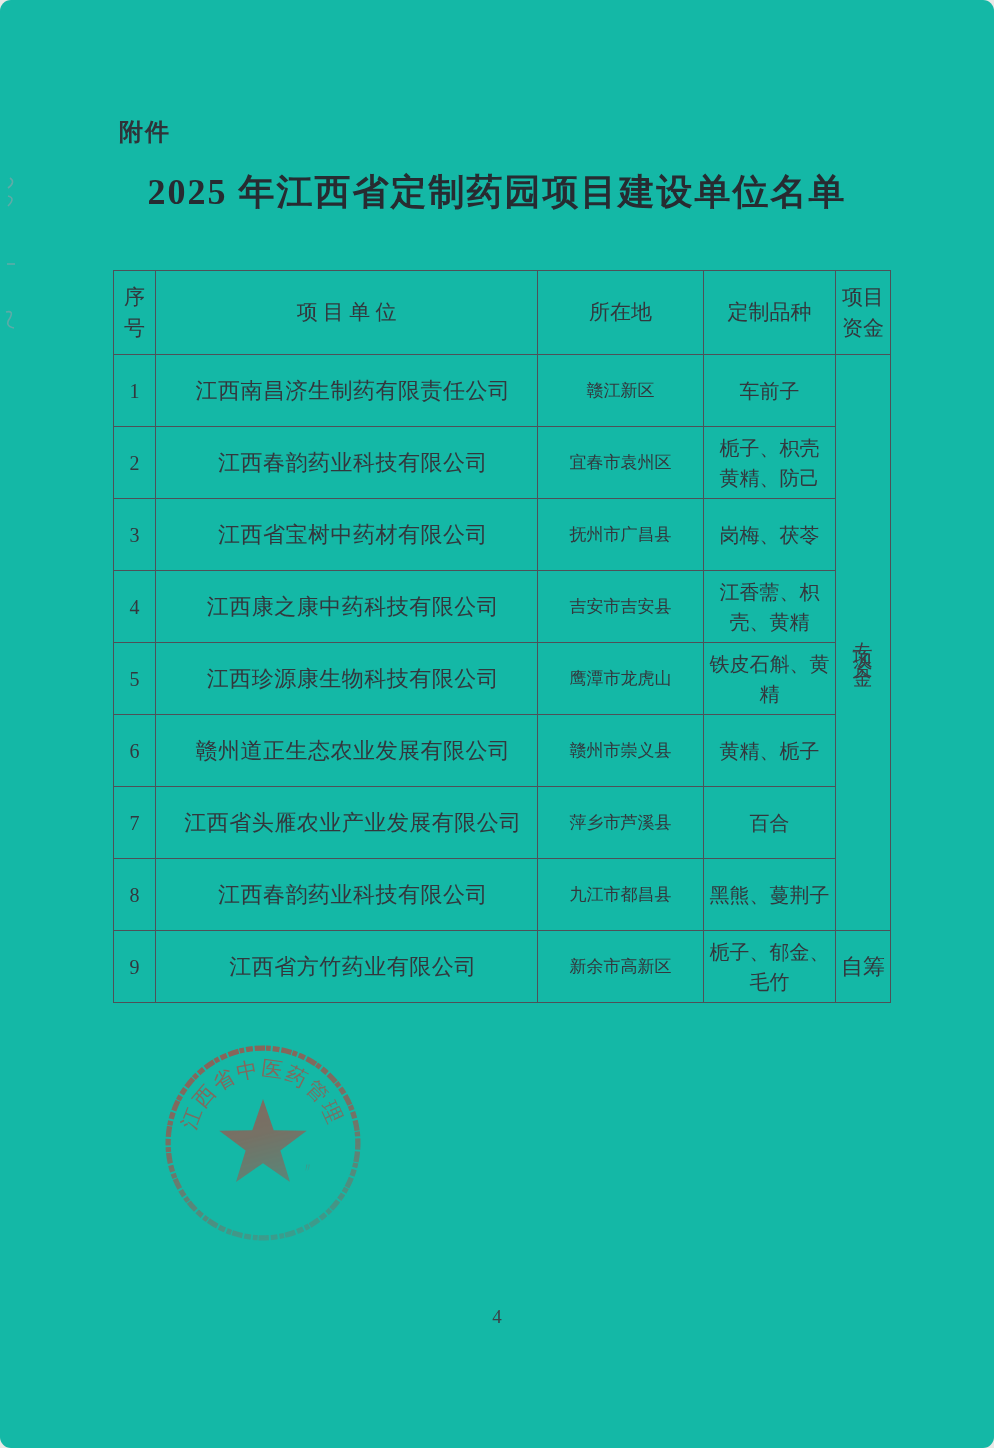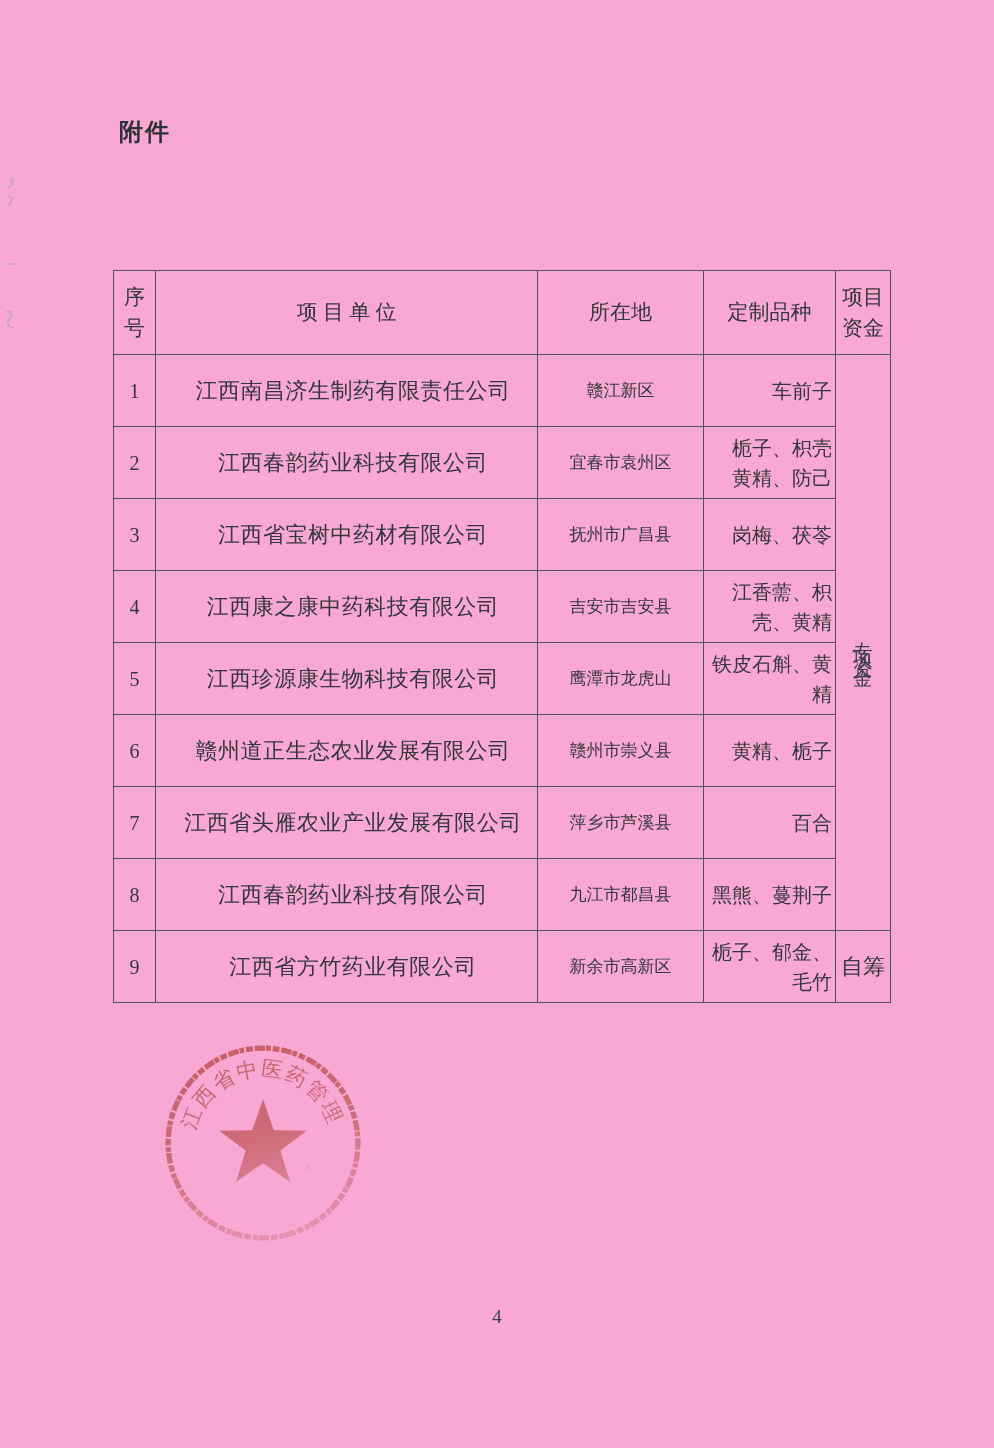--- a/index.html
+++ b/index.html
@@ -1,24 +1,25 @@
 <!DOCTYPE html>
 <html><head>
 <meta charset="utf-8">
 <style>
   * { margin:0; padding:0; box-sizing:border-box; }
   html,body { background:#e9e9e7; }
   .page {
     position:relative;
     width:994px; height:1448px;
     margin:0 auto;
-    background:#f9a8d4;
+    background:#14b8a6;
     font-family:"Liberation Serif","DejaVu Serif",serif;
     color:#33373d;
     overflow:hidden;
+    border-radius:11px;
   }
   .attachment-label {
     position:absolute; left:119px; top:116px;
     font-family:"Liberation Sans","DejaVu Sans",sans-serif;
     font-weight:700; font-size:24px; color:#2f3339;
     letter-spacing:2px;
   }
   .doc-title {
     position:absolute; left:0; right:0; top:168px;
     text-align:center;
@@ -35,21 +36,21 @@
     text-align:center; vertical-align:middle;
     font-size:20px; color:#33373d;
     line-height:1.5;
     overflow:hidden;
   }
   .main-table thead td { height:84px; font-size:21px; white-space:pre-line; line-height:1.45; }
   .main-table tbody td { height:72px; }
   td.col-seq  { font-size:20px; }
   td.cell-unit { text-align:center; padding-left:13px; font-size:22px; letter-spacing:0.5px; }
   td.cell-location { font-size:17px; }
-  td.cell-variety { font-size:20px; white-space:pre-line; line-height:1.5; padding:2px 3px;text-align:right; }
+  td.cell-variety { font-size:20px; white-space:pre-line; line-height:1.5; padding:2px 3px; }
   td.cell-funding-merged { border-bottom:1.6px solid #4d5158; }
   .vertical-text {
     writing-mode:vertical-lr; text-orientation:upright;
     margin:0 auto; letter-spacing:9px; font-size:20px; color:#3a3e44;
   }
   td.cell-funding-self { font-size:22px; }
   .seal {
     position:absolute; left:148px; top:1028px;
     width:230px; height:230px;
     pointer-events:none;
@@ -60,20 +61,21 @@
   }
   .scan-artifacts { position:absolute; left:0; top:160px; width:40px; height:200px; }
 </style>
 </head>
 <body>
 
 <div class="page">
 
   <div class="attachment-label">附件</div>
 
+  <div class="doc-title">2025 年江西省定制药园项目建设单位名单</div>
 
   <table class="main-table">
     <colgroup>
       <col style="width:42px">
         <col style="width:382px">
         <col style="width:166px">
         <col style="width:132px">
         <col style="width:55px">
     </colgroup>
     <thead>

